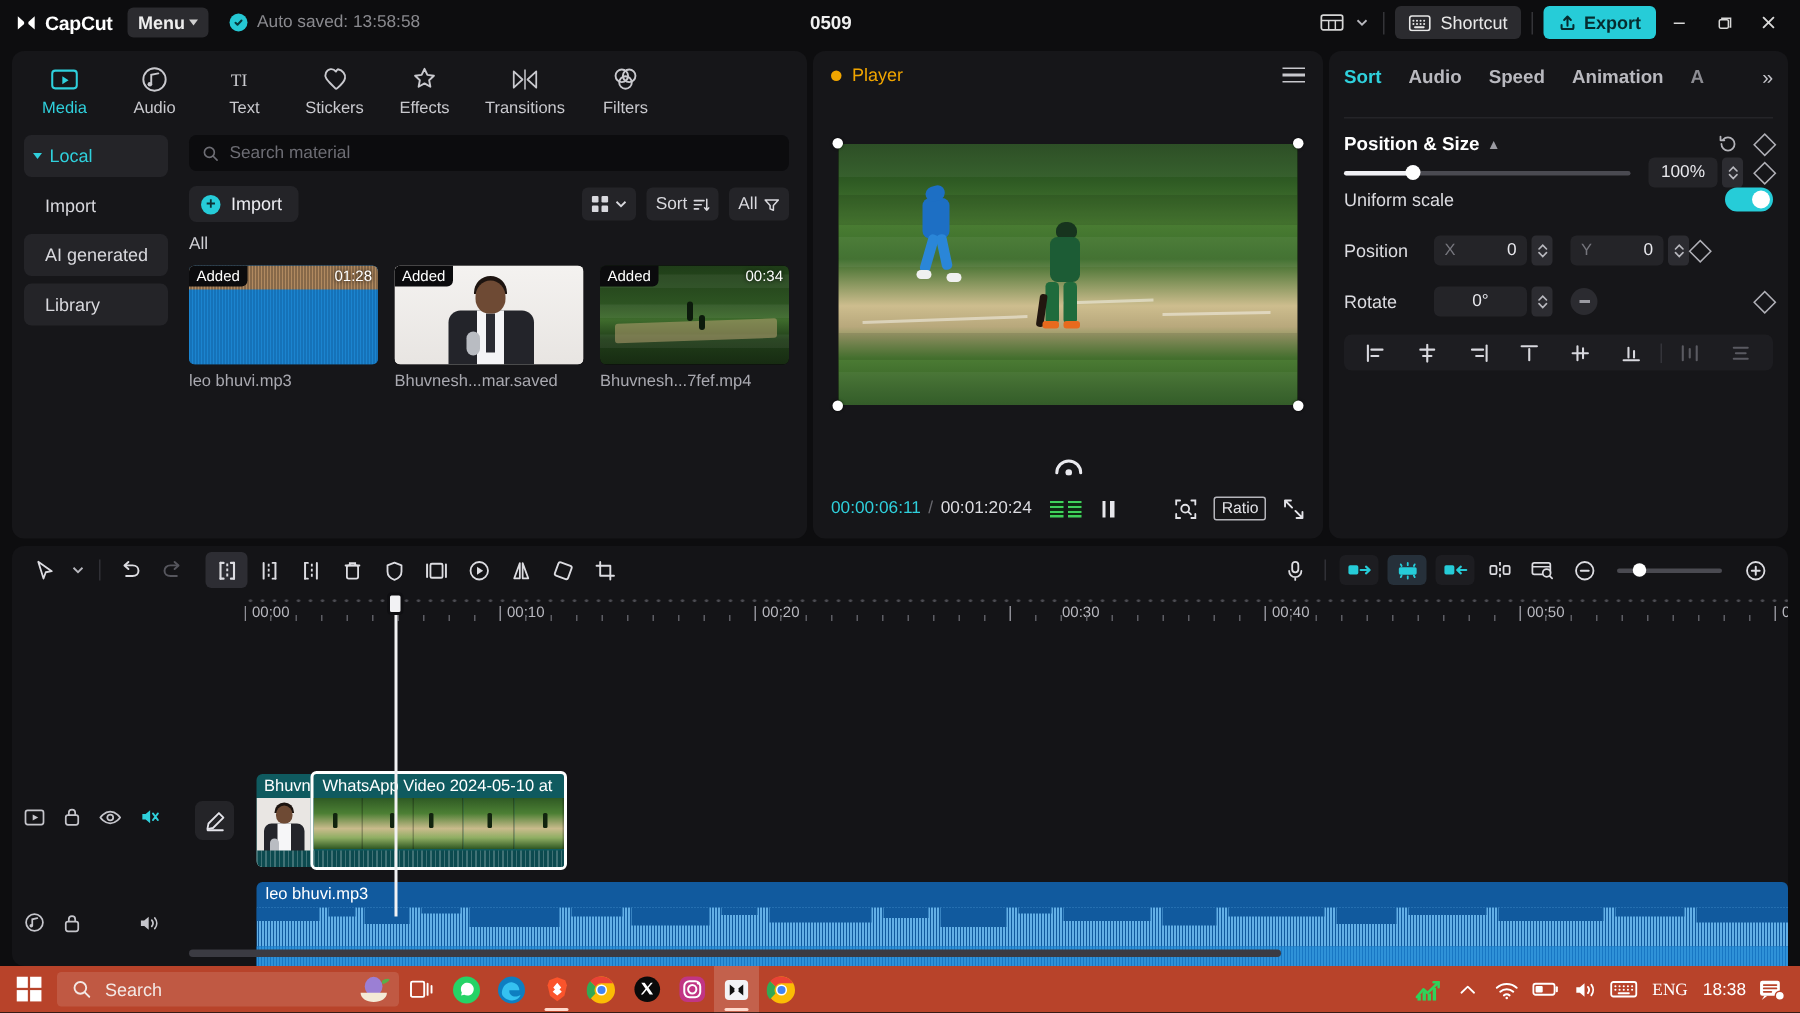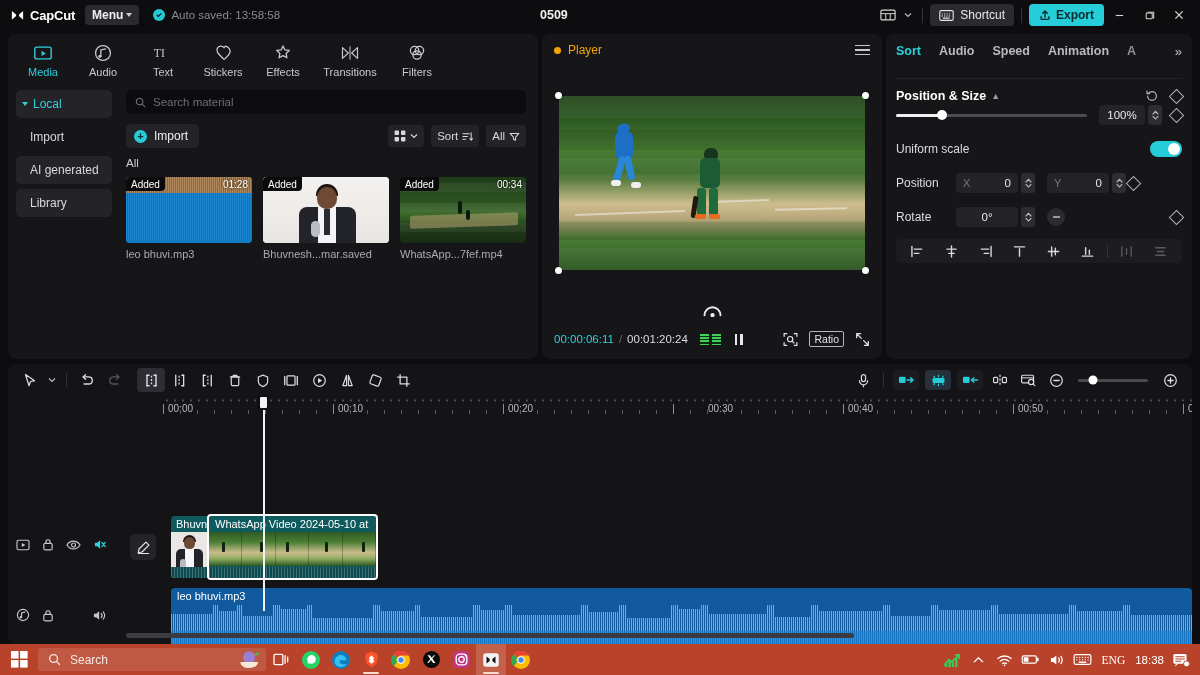--- a/index.html
+++ b/index.html
@@ -515,21 +515,21 @@
               <span class="badge-dur">00:34</span>
               <div class="vid-thumb">
                 <div class="strip" style="top:6px"></div>
                 <div class="strip" style="top:26px"></div>
                 <div class="strip" style="top:46px"></div>
                 <div class="pitch"></div>
                 <div class="pl" style="left:46%;top:36%"></div>
                 <div class="pl" style="left:52%;top:50%;height:10px"></div>
               </div>
             </div>
-            <div class="thumb-name">WhatsApp...7fef.mp4</div>
+            <div class="thumb-name">Bhuvnesh...7fef.mp4</div>
           </div>
         </div>
       </div>
     </div>
   </div>
 
   <div class="panel" id="player-panel">
     <div class="player-head">
       <span class="player-dot"></span>
       <span class="player-title">Player</span>
@@ -649,21 +649,21 @@
       <span class="numbox">100%</span>
       <span class="spin">
         <svg width="9" height="12" viewBox="0 0 9 12">
             <path d="M2 5L4.5 2.4 7 5" stroke="#b9b9bf" stroke-width="1.1" fill="none" stroke-linecap="round"></path>
             <path d="M2 7.4l2.5 2.6L7 7.4" stroke="#b9b9bf" stroke-width="1.1" fill="none" stroke-linecap="round"></path>
           </svg>
       </span>
       <span class="diam"></span>
     </div>
 
-    <div class="row" style="margin-top:16px">
+    <div class="row" style="">
       <span class="row-label">Uniform scale</span>
       <span style="flex:1"></span>
       <span class="toggle">
           <span class="kn"></span>
         </span>
     </div>
 
     <div class="row" style="margin-top:16px">
       <span class="row-label" style="width:60px">Position</span>
       <span class="xy-box">

